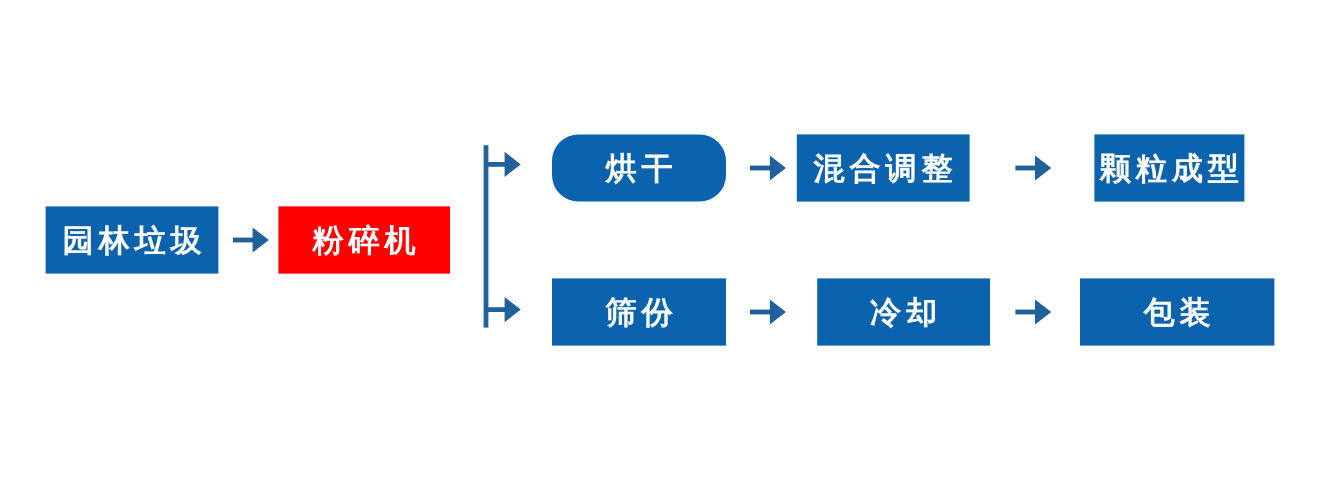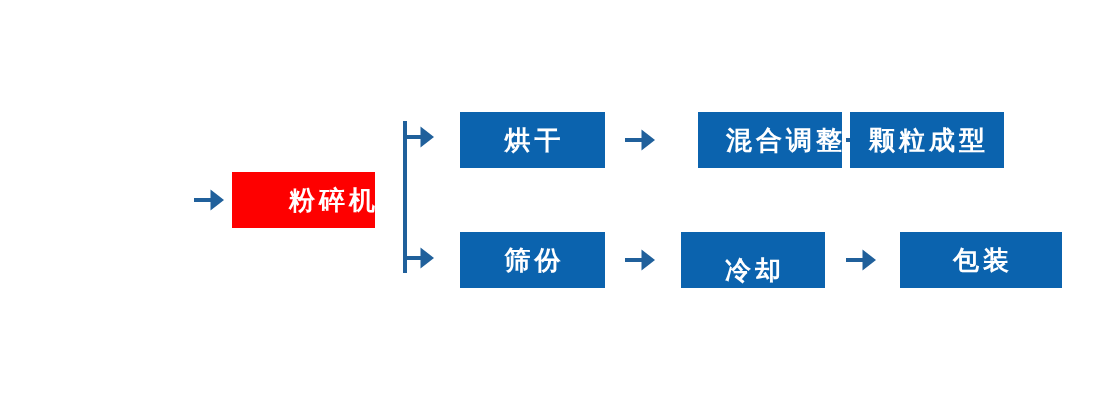--- a/index.html
+++ b/index.html
@@ -21,26 +21,26 @@
     display:flex;align-items:center;justify-content:center;
     background:var(--node-blue);
     color:var(--label);
     font-size:26px;font-weight:bold;
     letter-spacing:4px;
   }
   .node span{display:inline-block;margin-right:-4px;white-space:nowrap;}
   .node.red{background:var(--node-red);}
   
   .n-source   {left:38px; top:172px;width:144px;height:56px;}
-  .n-crusher  {left:232px;top:172px;width:143px;height:56px;justify-content:flex-end;}
-  .n-drying   {left:460px;top:112px;width:145px;height:56px;}
-  .n-mixing   {left:698px;top:112px;width:144px;height:56px;justify-content:flex-end;}
-  .n-pellet   {left:850px;top:112px;width:154px;height:56px;}
+  .n-crusher  {left:232px;top:172px;width:143px;height:56px;}
+  .n-drying   {left:460px;top:112px;width:145px;height:56px;border-radius:22px;}
+  .n-mixing   {left:664px;top:112px;width:144px;height:56px;}
+  .n-pellet   {left:912px;top:112px;width:125px;height:56px;}
   .n-screening{left:460px;top:232px;width:145px;height:56px;text-align:right;}
-  .n-cooling  {left:681px;top:232px;width:144px;height:56px;align-items:flex-end;}
+  .n-cooling  {left:681px;top:232px;width:144px;height:56px;}
   .n-packaging{left:900px;top:232px;width:162px;height:56px;}
   
   .arrow{position:absolute;width:30px;height:22px;color:var(--connector);}
   .a-1   {left:194px;top:189px;}
   .a-t1  {left:404px;top:126px;}
   .a-t2  {left:625px;top:129px;}
   .a-t3  {left:846px;top:129px;}
   .a-b1  {left:404px;top:247px;}
   .a-b2  {left:625px;top:249px;}
   .a-b3  {left:846px;top:249px;}
@@ -48,20 +48,23 @@
     position:absolute;left:403px;top:121px;
     width:4px;height:152px;
     background:var(--connector);
   }
 </style>
 </head>
 <body>
 
 <div class="canvas">
 
+  <div class="node n-source">
+    <span>园林垃圾</span>
+  </div>
 
   <svg class="arrow a-1" viewBox="0 0 30 22" aria-hidden="true">
     <rect x="0" y="9" width="19" height="4" fill="currentColor"></rect>
     <path d="M16.5 0.5 L30 11 L16.5 21.5 Z" fill="currentColor"></path>
   </svg>
 
   <div class="node red n-crusher">
     <span>粉碎机</span>
   </div>
 

